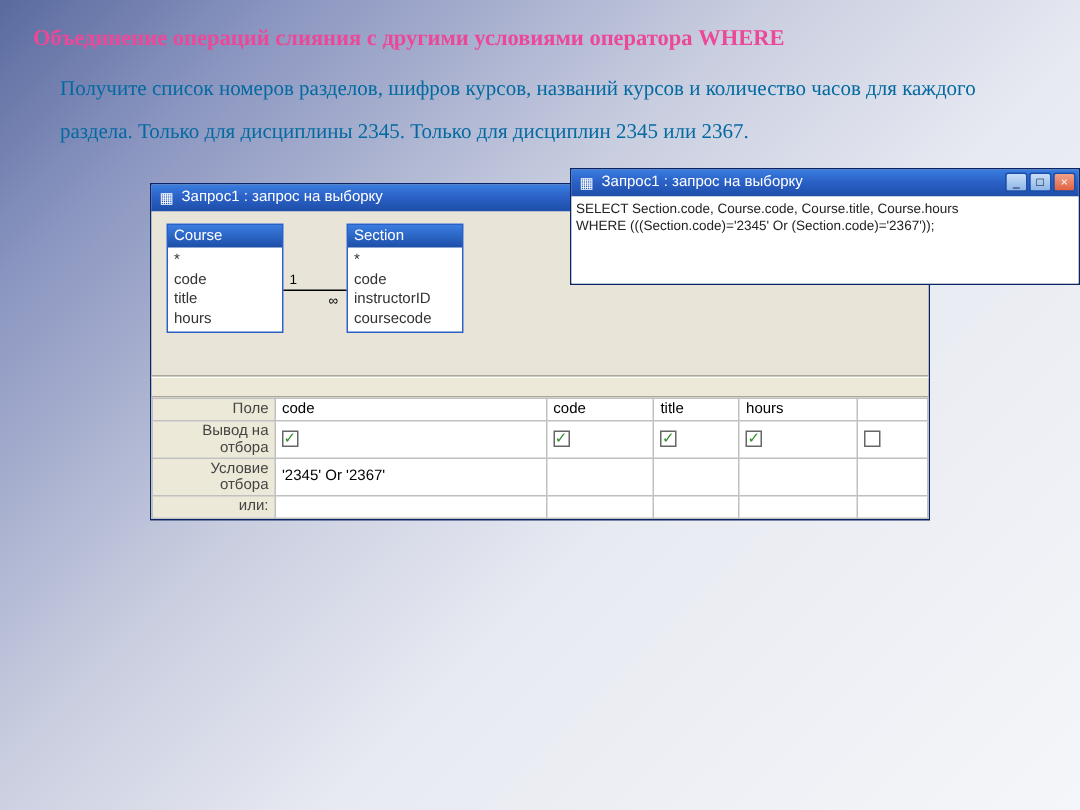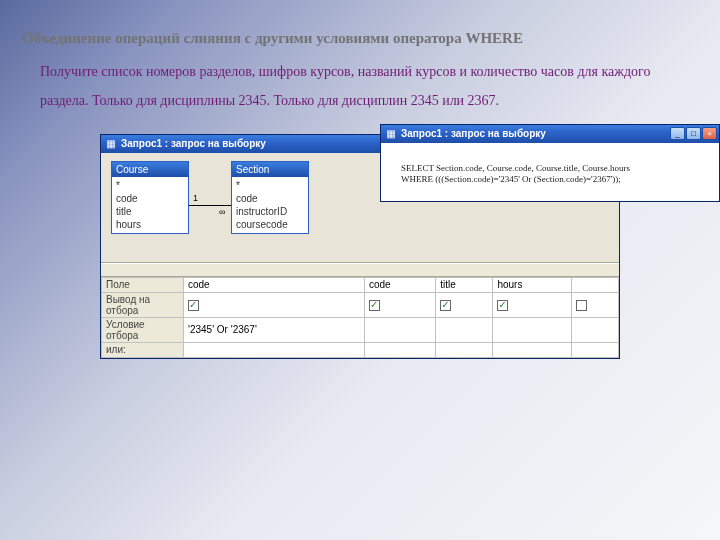--- a/index.html
+++ b/index.html
@@ -2,35 +2,35 @@
 <html><head>
 <meta charset="utf-8">
 <style>
 * { box-sizing: border-box; margin: 0; padding: 0; }
 body {
   width: 720px; height: 540px;
   background: linear-gradient(135deg, #5a6a9e 0%, #8a95c0 15%, #c8cddf 40%, #e8eaf2 60%, #f5f6f9 100%);
   font-family: "Times New Roman", serif;
   overflow: hidden;
 }
-.heading { margin: 30px 22px 8px 22px; font-size: 15px; font-weight: bold; color: #737373; }
-.paragraph { margin: 10px 40px 0 40px; font-size: 14px; line-height: 2.1; color: #701a75; }
+.heading { margin: 18px 22px 8px 22px; font-size: 15px; font-weight: bold; color: #ec4899; }
+.paragraph { margin: 10px 40px 0 40px; font-size: 14px; line-height: 2.1; color: #0369a1; }
 .screenshot-area { margin: 18px 100px 0 100px; position: relative; }
 
 .win {
   background: #ece9d8; border: 1px solid #0a246a;
   font-family: Tahoma, Arial, sans-serif; font-size: 10px;
 }
 .titlebar {
   background: linear-gradient(to bottom, #3a7de0 0%, #2a5fc4 50%, #1d4ea8 100%);
   color: #fff; display: flex; align-items: center; height: 18px;
   padding: 0 2px 0 4px;
 }
 .titlebar .icon { width: 12px; height: 12px; margin-right: 4px; display: inline-flex; align-items: center; justify-content: center; }
-.titlebar .caption { flex: 1; font-size: 10px; font-weight: bold; }
+.titlebar .caption { flex: 1; font-size: 10px; }
 .titlebar .btns { display: flex; gap: 1px; }
 .titlebar .tbtn {
   width: 15px; height: 13px; background: linear-gradient(to bottom, #c8def6, #8db6e8);
   border: 1px solid #1d4ea8; border-radius: 2px; font-size: 8px; color: #002; text-align: center;
   line-height: 11px; cursor: pointer;
 }
 .titlebar .close { background: linear-gradient(to bottom, #f2a28a, #e06040); color: #fff; }
 
 .query-designer {
   width: 520px; position: relative;
@@ -49,36 +49,36 @@
 .tablebox .tbody { padding: 2px 4px; font-size: 10px; line-height: 1.3; color: #333; }
 .tablebox .tbody div { white-space: nowrap; overflow: hidden; }
 .joinline { position: absolute; border-top: 1px solid #000; }
 .joinlabel { position: absolute; font-size: 9px; color: #000; }
 
 .grid-pane { background: #fff; }
 .grid { width: 100%; border-collapse: collapse; font-size: 10px; }
 .grid td, .grid th {
   border: 1px solid #c0c0c0; padding: 1px 4px; height: 15px; text-align: left; font-weight: normal;
 }
-.grid .rowlabel { text-align: left; color: #444; width: 82px; background: #ece9d8; }
+.grid .rowlabel { text-align: right; color: #444; width: 82px; background: #ece9d8; }
 .checkbox-cell { text-align: center; }
 .chk {
   display: inline-block; width: 11px; height: 11px; border: 1px solid #666;
   background: #fff; position: relative; vertical-align: middle;
 }
 .chk.checked::after {
   content: "✓"; color: #2a8a2a; font-size: 10px; position: absolute; top: -2px; left: 0;
 }
 
 .sql-window {
   position: absolute; top: -10px; left: 280px; width: 340px;
 }
 .sql-body {
-  background: #fff; padding: 20px; font-size: 9px; color: #222; line-height: 1.3;
-  height: 58px; font-family: Liberation Serif, serif;
+  background: #fff; padding: 3px; font-size: 9px; color: #222; line-height: 1.3;
+  height: 58px; font-family: Liberation Sans, sans-serif;
 }
 </style>
 </head>
 <body>
 
 <div class="heading">Объединение операций слияния с другими условиями оператора WHERE</div>
 <div class="paragraph">Получите список номеров разделов, шифров курсов, названий курсов и количество часов для каждого раздела. Только для дисциплины 2345. Только для дисциплин 2345 или 2367.</div>
 
 <div class="screenshot-area">
 

